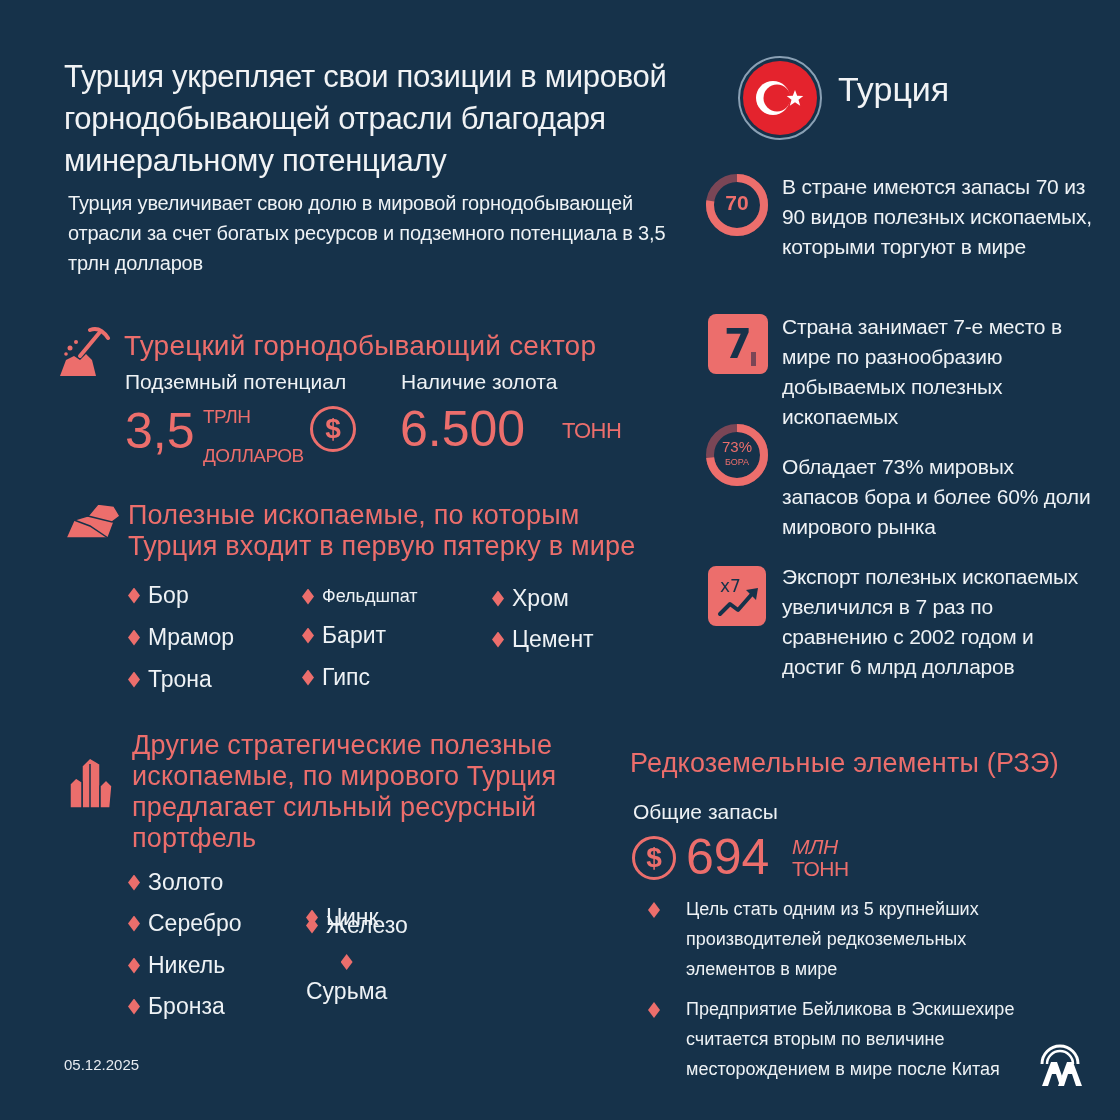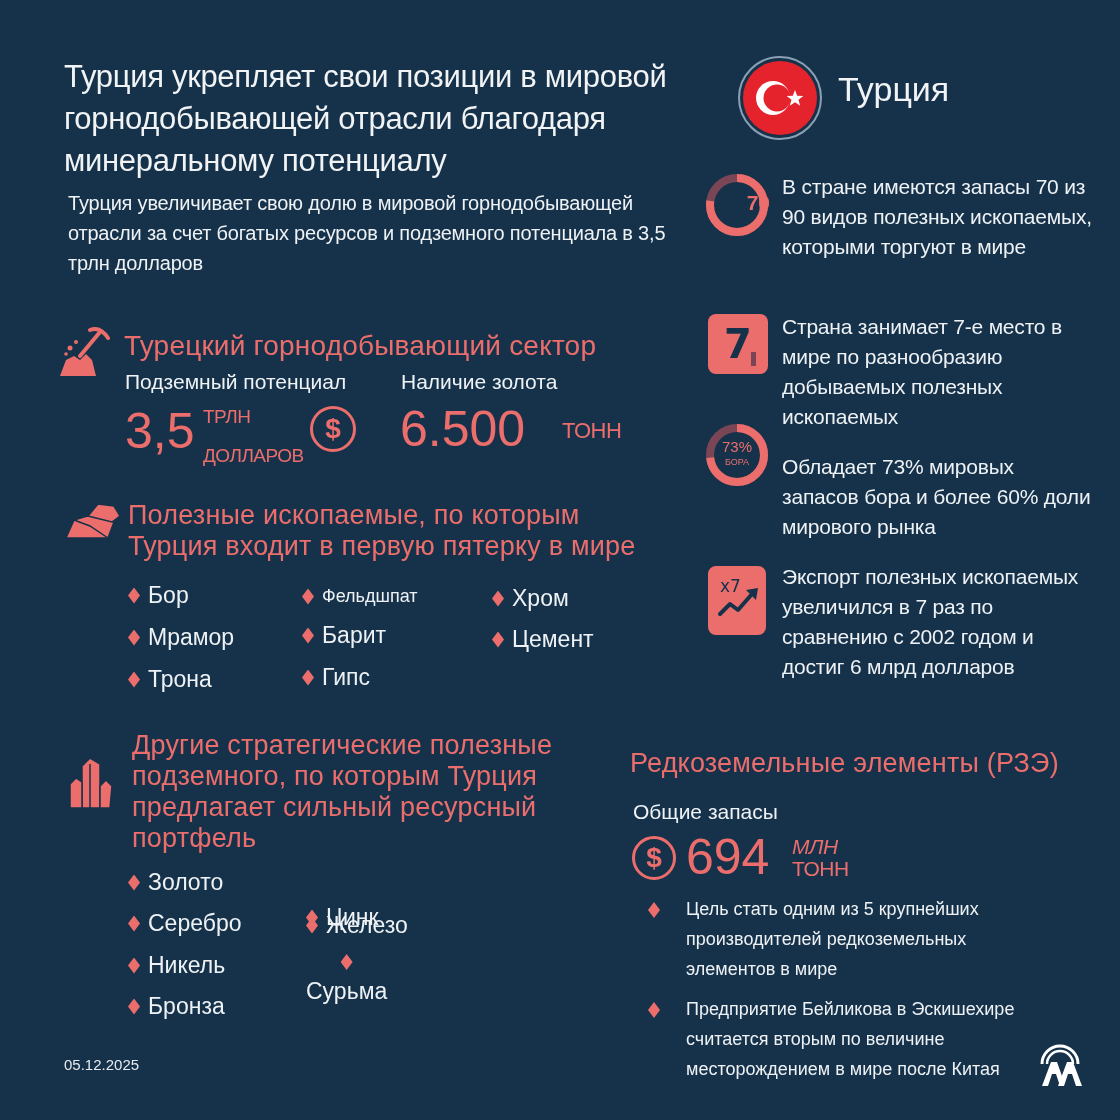--- a/index.html
+++ b/index.html
@@ -111,21 +111,21 @@
   </svg>
 </div>
 <div class="abs country-name">Турция</div>
 
 <div class="abs stat" style="top:172px; height:120px;">
   <div class="stat-icon">
     <svg viewBox="0 0 66 66" width="66" height="66">
       <circle cx="33" cy="33" r="27" fill="none" stroke="#7a4656" stroke-width="8"></circle>
       <circle cx="33" cy="33" r="27" fill="none" stroke="#ec6e6c" stroke-width="8" stroke-dasharray="131 170" transform="rotate(-90 33 33)"></circle>
     </svg>
-    <span style="position:absolute;left:0;top:19px;width:66px;text-align:right;font-size:21px;font-weight:bold;color:#ec6e6c;">70</span>
+    <span style="position:absolute;left:0;top:19px;width:66px;text-align:center;font-size:21px;font-weight:bold;color:#ec6e6c;">70</span>
   </div>
   <div class="stat-text">В стране имеются запасы 70 из 90 видов полезных ископаемых, которыми торгуют в мире</div>
 </div>
 
 <div class="abs stat" style="top:312px; height:120px;">
   <div class="stat-icon" style="left:4px;top:2px;">
     <div class="square-icon">
       <span class="big7">7</span>
       <span class="tick"></span>
     </div>
@@ -140,21 +140,21 @@
       <circle cx="33" cy="33" r="27" fill="none" stroke="#ec6e6c" stroke-width="8" stroke-dasharray="124 170" transform="rotate(-90 33 33)"></circle>
     </svg>
     <span style="position:absolute;left:0;top:16px;width:66px;text-align:center;font-size:15px;color:#ec6e6c;">73%</span>
     <span style="position:absolute;left:0;top:35px;width:66px;text-align:center;font-size:9px;color:#ec6e6c;">БОРА</span>
   </div>
   <div class="stat-text">Обладает 73% мировых запасов бора и более 60% доли мирового рынка</div>
 </div>
 
 <div class="abs stat" style="top:562px; height:150px;">
   <div class="stat-icon" style="left:4px;top:4px;">
-    <div class="square-icon" style="width:58px;height:69px;">
+    <div class="square-icon" style="width:58px;height:60px;">
       <svg viewBox="0 0 58 58" width="58" height="58" style="position:absolute;left:0;top:0;">
         <text x="12" y="26" font-size="17" fill="#16324a" font-family="DejaVu Sans, sans-serif">x7</text>
         <polyline points="12,48 22,38 30,44 44,28" fill="none" stroke="#16324a" stroke-width="4" stroke-linejoin="round" stroke-linecap="round"></polyline>
         <polygon points="38,24 50,22 48,34" fill="#16324a"></polygon>
       </svg>
     </div>
   </div>
   <div class="stat-text">Экспорт полезных ископаемых увеличился в 7 раз по сравнению с 2002 годом и достиг 6 млрд долларов</div>
 </div>
 
@@ -232,21 +232,21 @@
 <div class="abs" style="left:68px;top:756px;width:46px;height:54px;">
   <svg viewBox="0 0 46 54" width="46" height="54">
     <path d="M14 52 L14 10 L22 2 L32 8 L32 52 Z" fill="#ec6e6c" stroke="#16324a" stroke-width="1.5"></path>
     <path d="M2 52 L2 28 L8 22 L14 26 L14 52 Z" fill="#ec6e6c" stroke="#16324a" stroke-width="1.5"></path>
     <path d="M32 52 L32 30 L38 24 L44 30 L42 52 Z" fill="#ec6e6c" stroke="#16324a" stroke-width="1.5"></path>
     <line x1="22" y1="8" x2="22" y2="52" stroke="#16324a" stroke-width="1.5"></line>
   </svg>
 </div>
 <div class="abs sect-title" style="left:132px;top:730px;">
   <div>Другие стратегические полезные</div>
-  <div>подземного, по которым Турция</div>
+  <div>ископаемые, по мирового Турция</div>
   <div>предлагает сильный ресурсный</div>
   <div>портфель</div>
 </div>
 
 <div class="list-item" style="left:128px;top:869px;">
     <span class="diamond"></span>
     <span>Золото</span>
   </div>
 <div class="list-item" style="left:128px;top:910px;">
     <span class="diamond"></span>

